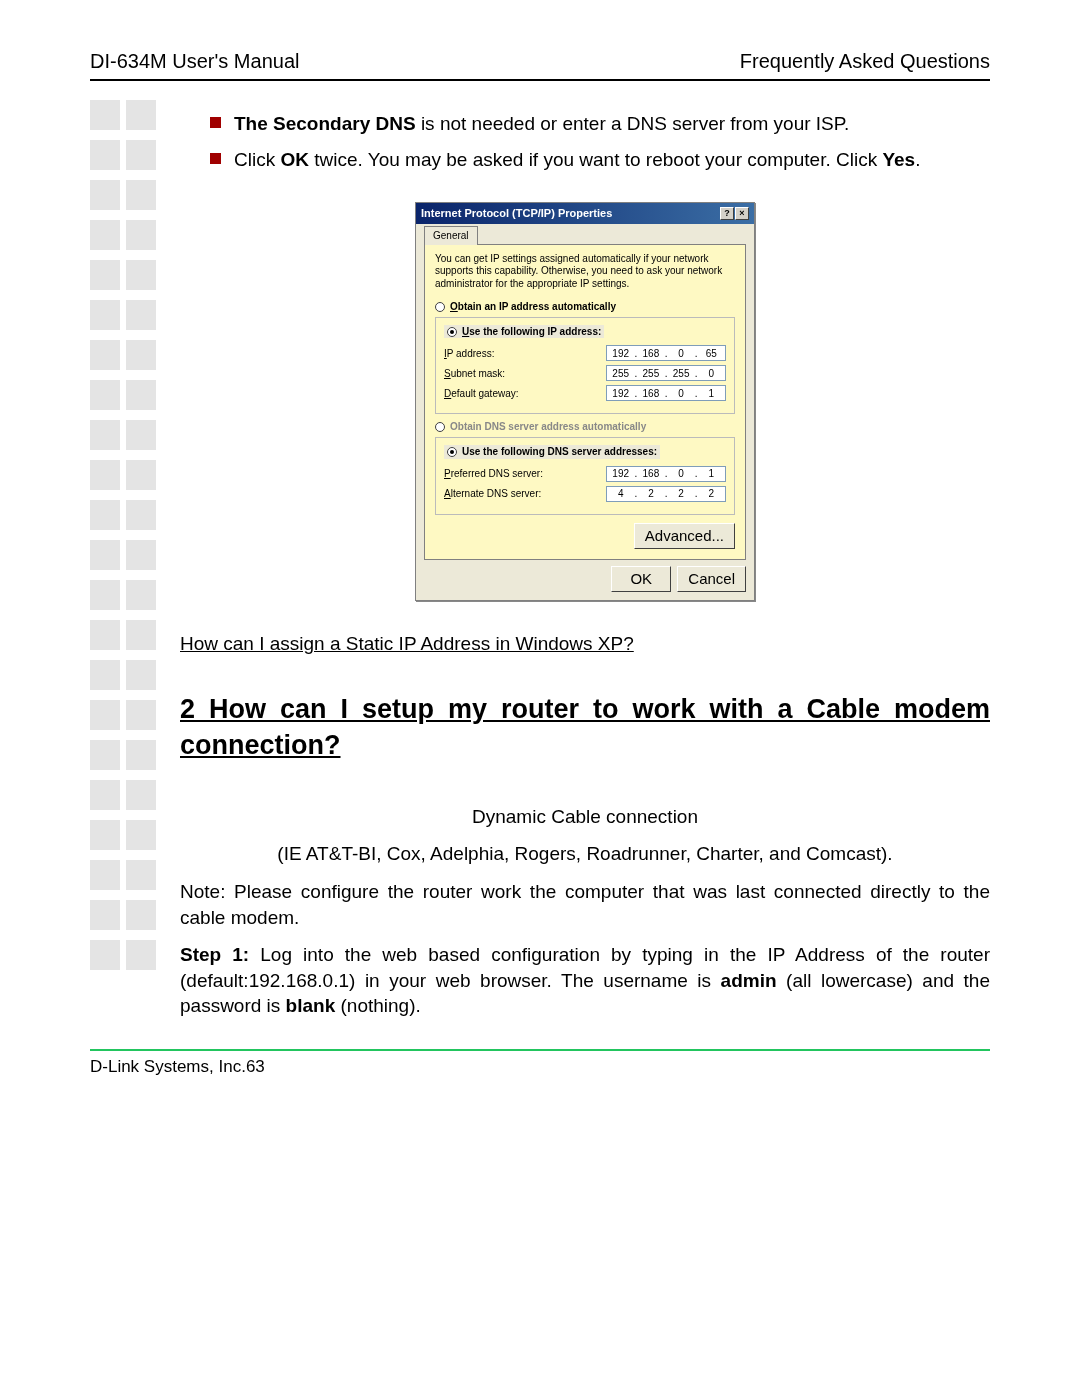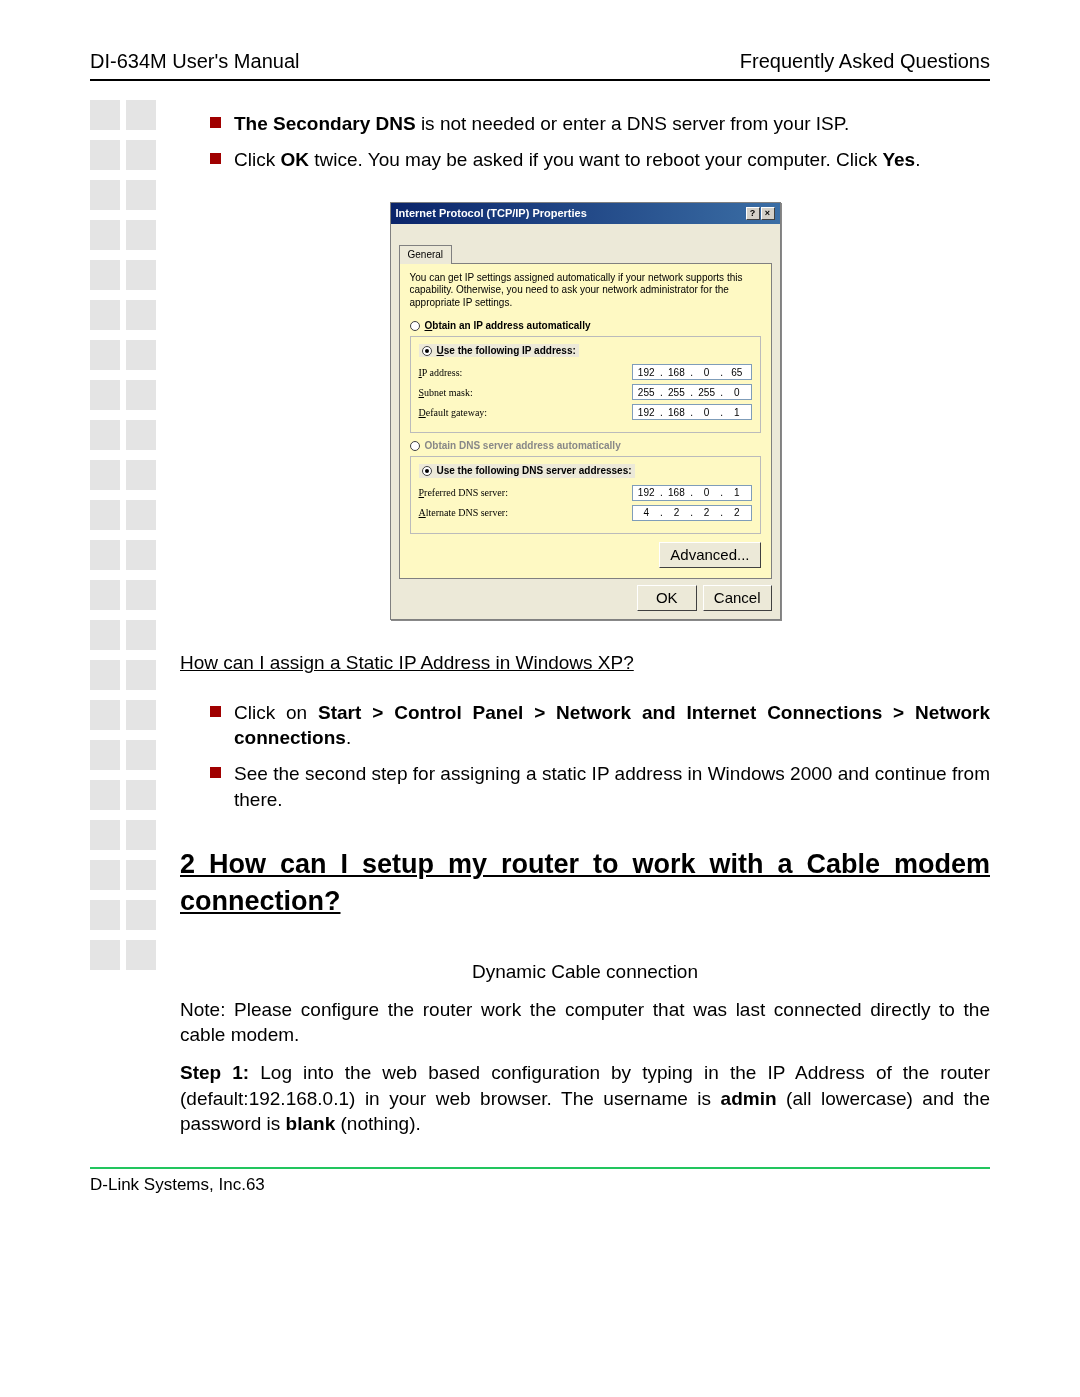--- a/index.html
+++ b/index.html
@@ -53,21 +53,21 @@
   }
   .bullet-list li::before {
     content: "";
     position: absolute;
     left: 0; top: 6px;
     width: 11px; height: 11px;
     background: #a00000;
   }
   .dialog-wrap { display:flex; justify-content:center; margin: 30px 0 30px 0; }
   .dialog {
-    width: 391px;
+    width: 340px;
     border: 1px solid #808080;
     font-family: Tahoma, Arial, sans-serif;
     font-size: 10px;
     background: #ece9d8;
     box-shadow: 1px 1px 0 #888;
   }
   .dlg-title {
     background: linear-gradient(to right, #0a246a, #3b6ea5);
     color: #fff;
     padding: 3px 5px;
@@ -81,21 +81,21 @@
   .dlg-title-btn {
     width:14px; height:13px;
     background:#d4d0c8;
     border:1px solid #fff;
     border-right-color:#404040;
     border-bottom-color:#404040;
     font-size:9px; line-height:11px;
     text-align:center; color:#000;
     font-family: Arial;
   }
-  .dlg-body { padding: 20px 8px 8px 8px; }
+  .dlg-body { padding: 1px 8px 8px 8px; }
   .tab {
     display:inline-block;
     border:1px solid #808080;
     border-bottom:none;
     padding:2px 8px;
     background:#ece9d8;
     font-size:10px;
     position:relative;
     top:1px;
     z-index:2;
@@ -130,21 +130,21 @@
     background:#ece9d8;
     display:inline-flex;
     align-items:center;
     gap:5px;
     padding:0 3px;
   }
   .field-row {
     display:flex; justify-content:space-between; align-items:center;
     margin:4px 0;
   }
-  .field-label { display:inline-block;font-family:Liberation Serif, serif; }
+  .field-label { display:inline-block; }
   .ip-input {
     display:flex;
     border:1px solid #7f9db9;
     background:#fff;
     width:120px; height:16px;
     align-items:center;
     font-size:10px;
   }
   .ip-octet {
     flex:1; text-align:center; padding:0 2px;
@@ -403,29 +403,26 @@
           <div class="dlg-buttons" style="margin-top:6px;">
             <span class="btn">OK</span>
             <span class="btn">Cancel</span>
           </div>
         </div>
       </div>
     </div>
 
     <p class="heading-link">How can I assign a Static IP Address in Windows XP?</p>
 
-    <ul class="bullet-list" id="bullets-xp">
-        <li>Click on <b>Start &gt; Control Panel &gt; Network and Internet Connections &gt; Network connections</b>.</li>
-        <li>See the second step for assigning a static IP address in Windows 2000 and continue from there.</li>
-      </ul>
 
 
     <h2 class="section-heading">2 How can I setup my router to work with a Cable modem connection?</h2>
 
     <p class="para center">Dynamic Cable connection</p>
+    <p class="para center">(IE AT&amp;T-BI, Cox, Adelphia, Rogers, Roadrunner, Charter, and Comcast).</p>
     <p class="para">Note: Please configure the router work the computer that was last connected directly to the cable modem.</p>
     <p class="para" id="step1"><b>Step 1:</b> Log into the web based configuration by typing in the IP Address of the router (default:192.168.0.1) in your web browser. The username is <b>admin</b> (all lowercase) and the password is <b>blank</b> (nothing).</p>
 
   </div>
 
   <div class="footer-bar">
     <span>D-Link Systems, Inc.</span>
     <span>63</span>
   </div>
 

